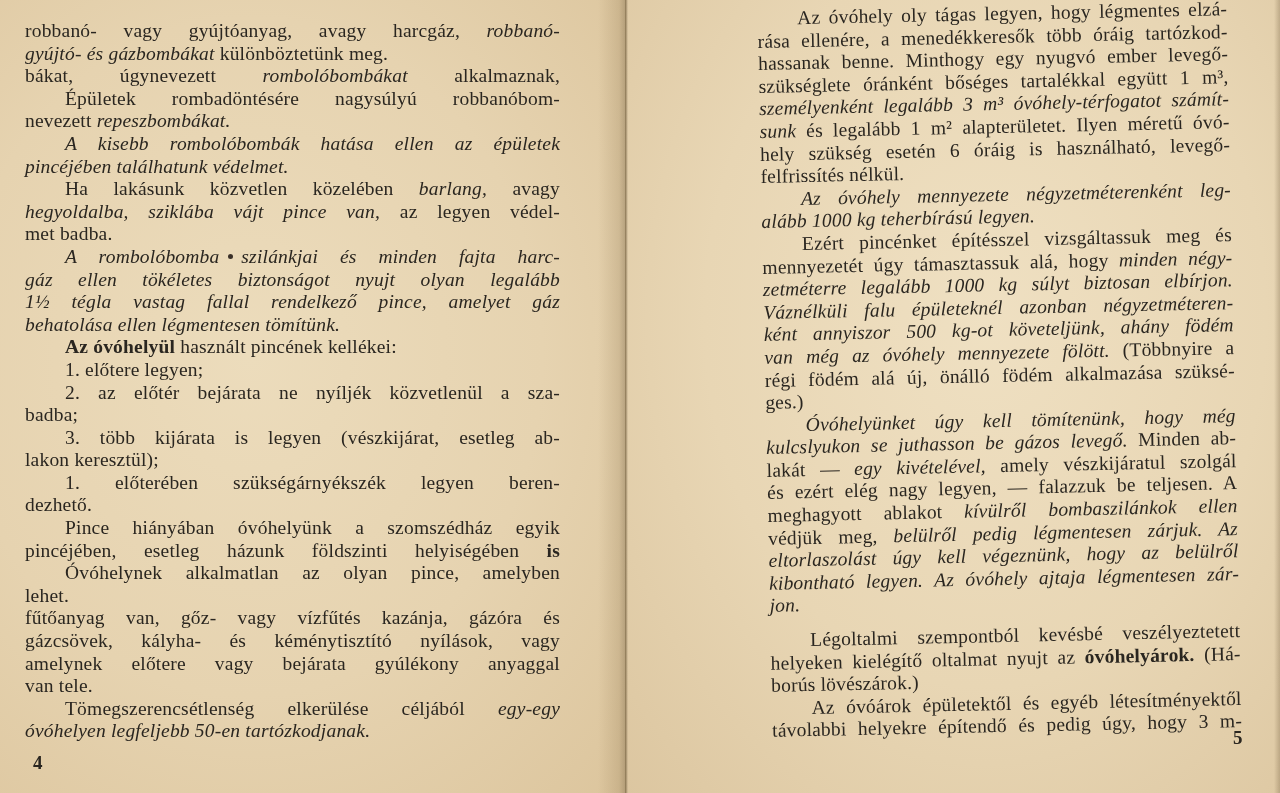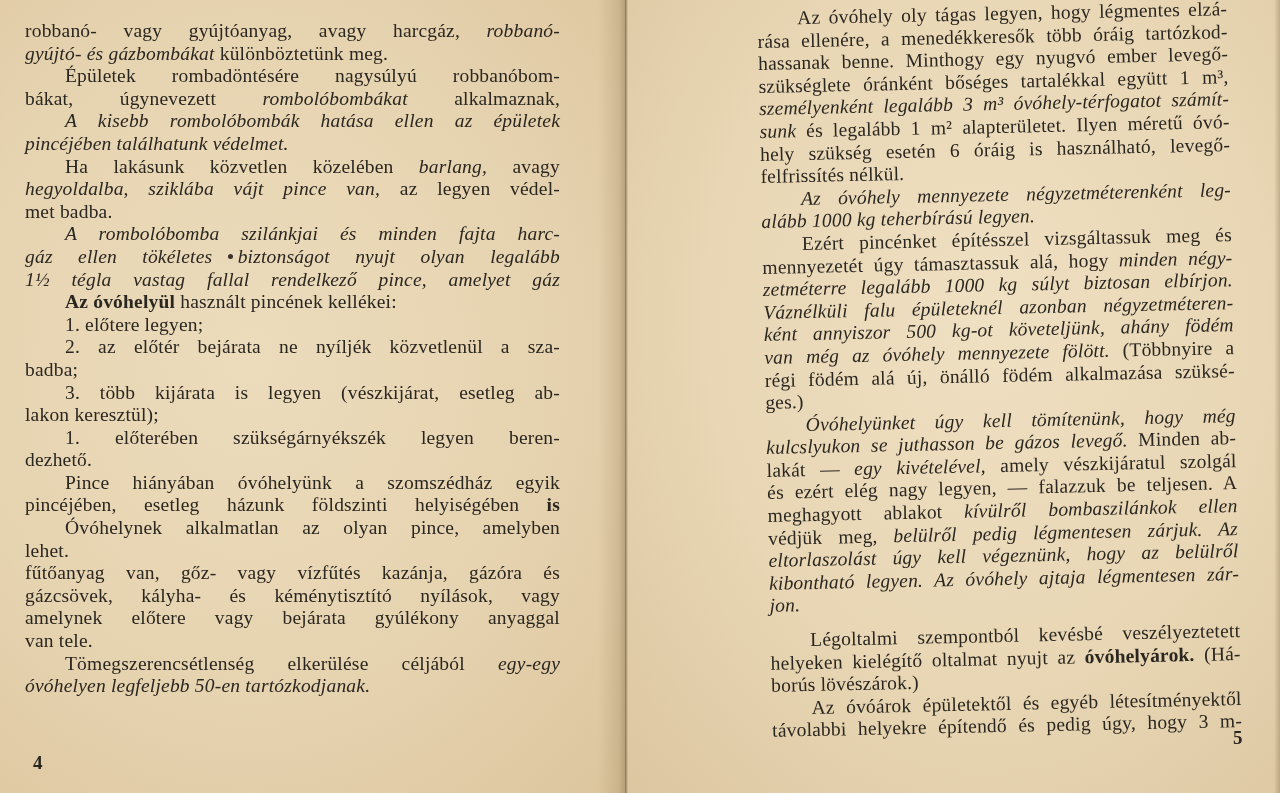--- a/index.html
+++ b/index.html
@@ -58,30 +58,32 @@
   .dot { position:absolute; width:5px; height:5px; border-radius:50%; background:#3a3028; }
 </style>
 </head>
 <body>
 
 <div class="spread">
   <div class="page page-left">
     <div class="text text-left" id="left-text">
         <span class="line"><span>robbanó- vagy gyújtóanyag, avagy harcgáz, </span><i>robbanó-</i></span>
         <span class="line last"><i>gyújtó- és gázbombákat</i><span> különböztetünk meg.</span></span>
+        <span class="line"><span>bákat, úgynevezett </span><i>rombolóbombákat</i><span> alkalmaznak,</span></span>
         <span class="line indent"><span>Épületek rombadöntésére nagysúlyú robbanóbom-</span></span>
-        <span class="line"><span>bákat, úgynevezett </span><i>rombolóbombákat</i><span> alkalmaznak,</span></span>
+        <span class="line last"><span>nevezett </span><i>repeszbombákat.</i></span>
         <span class="line indent"><i>A kisebb rombolóbombák hatása ellen az épületek</i></span>
         <span class="line last"><i>pincéjében találhatunk védelmet.</i></span>
         <span class="line indent"><span>Ha lakásunk közvetlen közelében </span><i>barlang,</i><span> avagy</span></span>
         <span class="line"><i>hegyoldalba, sziklába vájt pince van,</i><span> az legyen védel-</span></span>
         <span class="line last"><span>met badba.</span></span>
         <span class="line indent"><i>A rombolóbomba szilánkjai és minden fajta harc-</i></span>
         <span class="line"><i>gáz ellen tökéletes biztonságot nyujt olyan legalább</i></span>
         <span class="line"><i>1½ tégla vastag fallal rendelkező pince, amelyet gáz</i></span>
+        <span class="line last"><i>behatolása ellen légmentesen tömítünk.</i></span>
         <span class="line indent last"><b>Az óvóhelyül</b><span> használt pincének kellékei:</span></span>
         <span class="line indent last"><span>1. előtere legyen;</span></span>
         <span class="line indent"><span>2. az előtér bejárata ne nyíljék közvetlenül a sza-</span></span>
         <span class="line last"><span>badba;</span></span>
         <span class="line indent"><span>3. több kijárata is legyen (vészkijárat, esetleg ab-</span></span>
         <span class="line last"><span>lakon keresztül);</span></span>
         <span class="line indent"><span>1. előterében szükségárnyékszék legyen beren-</span></span>
         <span class="line last"><span>dezhető.</span></span>
         <span class="line indent"><span>Pince hiányában óvóhelyünk a szomszédház egyik</span></span>
         <span class="line"><span>pincéjében, esetleg házunk földszinti helyiségében </span><b>is</b></span>

